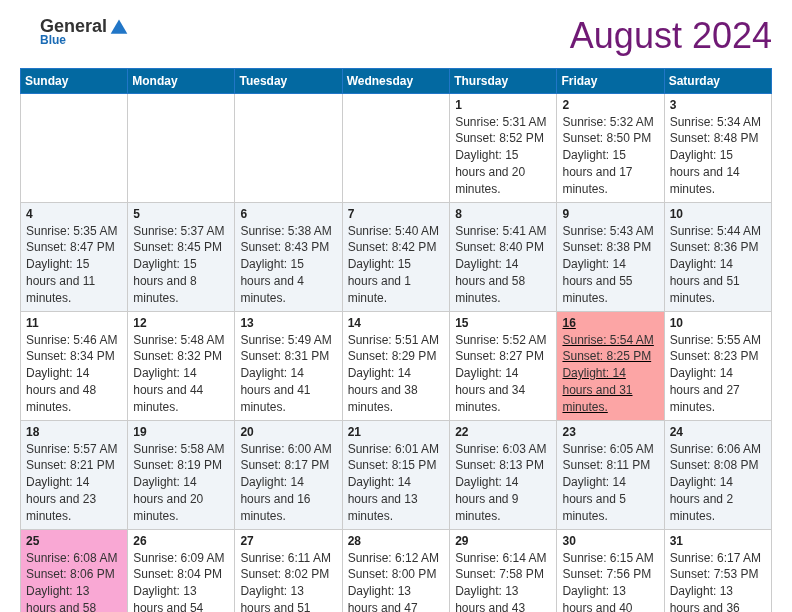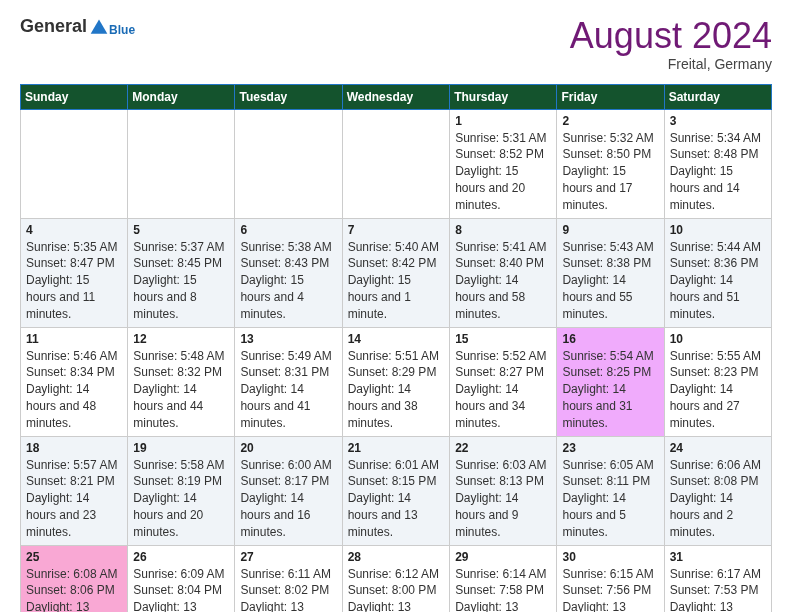--- a/index.html
+++ b/index.html
@@ -11,22 +11,23 @@
       padding: 16px 20px;
     }
     .header {
       display: flex;
       justify-content: space-between;
       align-items: flex-start;
       margin-bottom: 12px;
     }
     .logo {
       display: flex;
-      flex-direction: row;
-      align-items: flex-end;
+      flex-direction: column;
+      align-items: flex-start;
+      margin-left: 20px;
     }
     .logo-text {
       display: flex;
       align-items: center;
       gap: 0;
     }
     .logo-general {
       font-size: 18px;
       font-weight: bold;
       color: #333;
@@ -76,21 +77,21 @@
       min-height: 80px;
       background: #fff;
     }
     .calendar tr:nth-child(even) td {
       background: #f5f5f5;
     }
     .calendar tr:nth-child(odd) td {
       background: #fff;
     }
     
-    .calendar thead tr th { background: #14532d; }
+    .calendar thead tr th { background: #0369a1; }
 
     .day-num {
       font-size: 12px;
       font-weight: bold;
       color: #222;
       display: block;
       margin-bottom: 2px;
     }
     .day-info {
       font-size: 12px;
@@ -114,21 +115,20 @@
     <div class="logo-text">
       <span class="logo-general">General</span>
       <svg class="logo-icon" viewBox="0 0 24 24" fill="#2176c7">
         <polygon points="12,3 22,20 2,20" fill="#2176c7"></polygon>
       </svg>
     </div>
     <span class="logo-blue" style="margin-top:-4px;">Blue</span>
   </div>
   <div class="title-area">
     <div class="month-year">August 2024</div>
-    <div class="location">Freital, Germany</div>
   </div>
 </div>
 
 <table class="calendar">
   <thead>
     <tr>
       <th>Sunday</th>
       <th>Monday</th>
       <th>Tuesday</th>
       <th>Wednesday</th>
@@ -170,21 +170,21 @@
         <td style="background: rgb(255, 255, 255);"><span class="day-num">11</span>
         <span class="day-info">Sunrise: 5:46 AM<br>Sunset: 8:34 PM<br>Daylight: 14 hours and 48 minutes.</span></td>
         <td style="background: rgb(255, 255, 255);"><span class="day-num">12</span>
         <span class="day-info">Sunrise: 5:48 AM<br>Sunset: 8:32 PM<br>Daylight: 14 hours and 44 minutes.</span></td>
         <td style="background: rgb(255, 255, 255);"><span class="day-num">13</span>
         <span class="day-info">Sunrise: 5:49 AM<br>Sunset: 8:31 PM<br>Daylight: 14 hours and 41 minutes.</span></td>
         <td style="background: rgb(255, 255, 255);"><span class="day-num">14</span>
         <span class="day-info">Sunrise: 5:51 AM<br>Sunset: 8:29 PM<br>Daylight: 14 hours and 38 minutes.</span></td>
         <td style="background: rgb(255, 255, 255);"><span class="day-num">15</span>
         <span class="day-info">Sunrise: 5:52 AM<br>Sunset: 8:27 PM<br>Daylight: 14 hours and 34 minutes.</span></td>
-        <td style="background: #f0abfc;"><span class="day-num">16</span>
+        <td style="background: #fca5a5; text-decoration: underline;"><span class="day-num">16</span>
         <span class="day-info">Sunrise: 5:54 AM<br>Sunset: 8:25 PM<br>Daylight: 14 hours and 31 minutes.</span></td>
         <td style="background: rgb(255, 255, 255);"><span class="day-num">10</span>
         <span class="day-info">Sunrise: 5:55 AM<br>Sunset: 8:23 PM<br>Daylight: 14 hours and 27 minutes.</span></td>
       </tr>
       <tr>
         <td style="background: rgb(240, 244, 248);"><span class="day-num">18</span>
         <span class="day-info">Sunrise: 5:57 AM<br>Sunset: 8:21 PM<br>Daylight: 14 hours and 23 minutes.</span></td>
         <td style="background: rgb(240, 244, 248);"><span class="day-num">19</span>
         <span class="day-info">Sunrise: 5:58 AM<br>Sunset: 8:19 PM<br>Daylight: 14 hours and 20 minutes.</span></td>
         <td style="background: rgb(240, 244, 248);"><span class="day-num">20</span>

